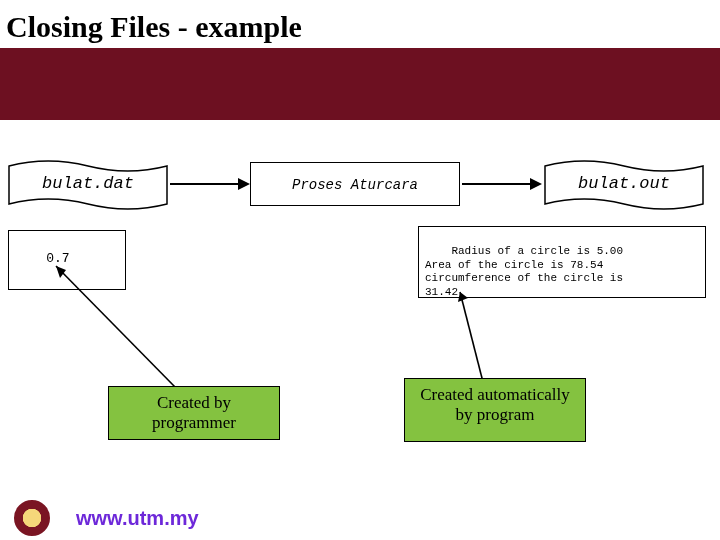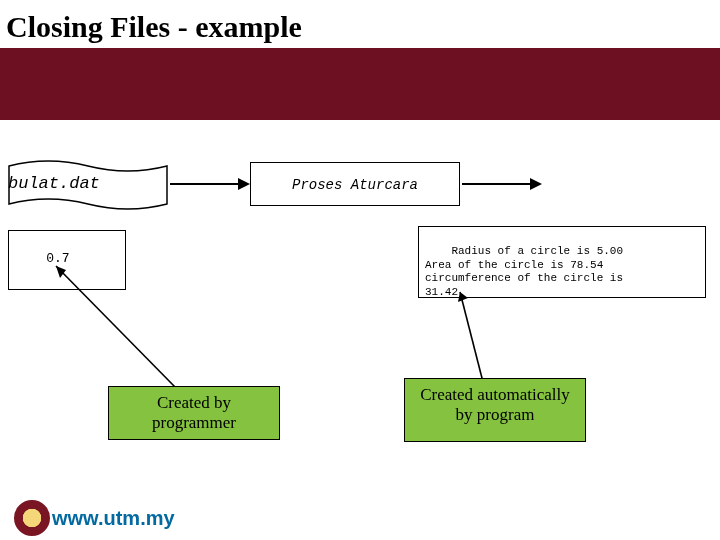--- a/index.html
+++ b/index.html
@@ -108,49 +108,55 @@
   .logo {
     width: 32px;
     height: 32px;
     margin-left: 14px;
     border-radius: 50%;
     border: 2px solid #7a1523;
     background: radial-gradient(circle at 50% 50%, #f5d77a 0 40%, #7a1523 42% 100%);
     position: relative;
   }
   .footer-text {
-    margin-left: 2px;
+    margin-left: 26px;
     font-family: Arial, Helvetica, sans-serif;
     font-weight: bold;
     font-size: 20px;
-    color: #0369a1;
+    color: #6d28d9;
   }
   svg { display:block; }
 </style>
 </head>
 <body>
 
 <div class="title-bar">
   <div class="title-text">Closing Files - example</div>
   <div class="maroon-band"></div>
 </div>
 
 <div class="diagram">
 
   <div style="position:absolute; left:2px; top:10px; width:160px; height:50px;">
     <svg width="160" height="50">
       <path d="M1 6 Q40 -4 80 6 Q120 16 159 6 L159 44 Q120 54 80 44 Q40 34 1 44 Z" fill="#fff" stroke="#000" stroke-width="1.5"></path>
     </svg>
-    <div style="position:absolute;top:0;left:0;width:160px;text-align:left;font-family:'Courier New',monospace;font-size:17px;font-style:italic;line-height:48px;">bulat.dat</div>
+    <div style="position:absolute;top:0;left:0;width:160px;text-align:center;font-family:'Courier New',monospace;font-size:17px;font-style:italic;line-height:48px;">bulat.dat</div>
   </div>
 
   <div class="process-box" style="left:244px; top:12px; width:210px; height:44px;">
     <span>Proses Aturcara</span>
   </div>
 
+  <div style="position:absolute; left:538px; top:10px; width:160px; height:50px;">
+    <svg width="160" height="50">
+      <path d="M1 6 Q40 -4 80 6 Q120 16 159 6 L159 44 Q120 54 80 44 Q40 34 1 44 Z" fill="#fff" stroke="#000" stroke-width="1.5"></path>
+    </svg>
+    <div style="position:absolute;top:0;left:0;width:160px;text-align:center;font-family:'Courier New',monospace;font-size:17px;font-style:italic;line-height:48px;">bulat.out</div>
+  </div>
 
   <div class="arrow" style="left:164px; top:33px; width:68px; height:2px;"></div>
   <div class="arrow-head arrow-right-head" style="left:232px; top:28px;"></div>
 
   <div class="arrow" style="left:456px; top:33px; width:68px; height:2px;"></div>
   <div class="arrow-head arrow-right-head" style="left:524px; top:28px;"></div>
 
   <div class="data-box" style="left:2px; top:80px; width:118px; height:60px;">
     <span>0.7</span>
   </div>

